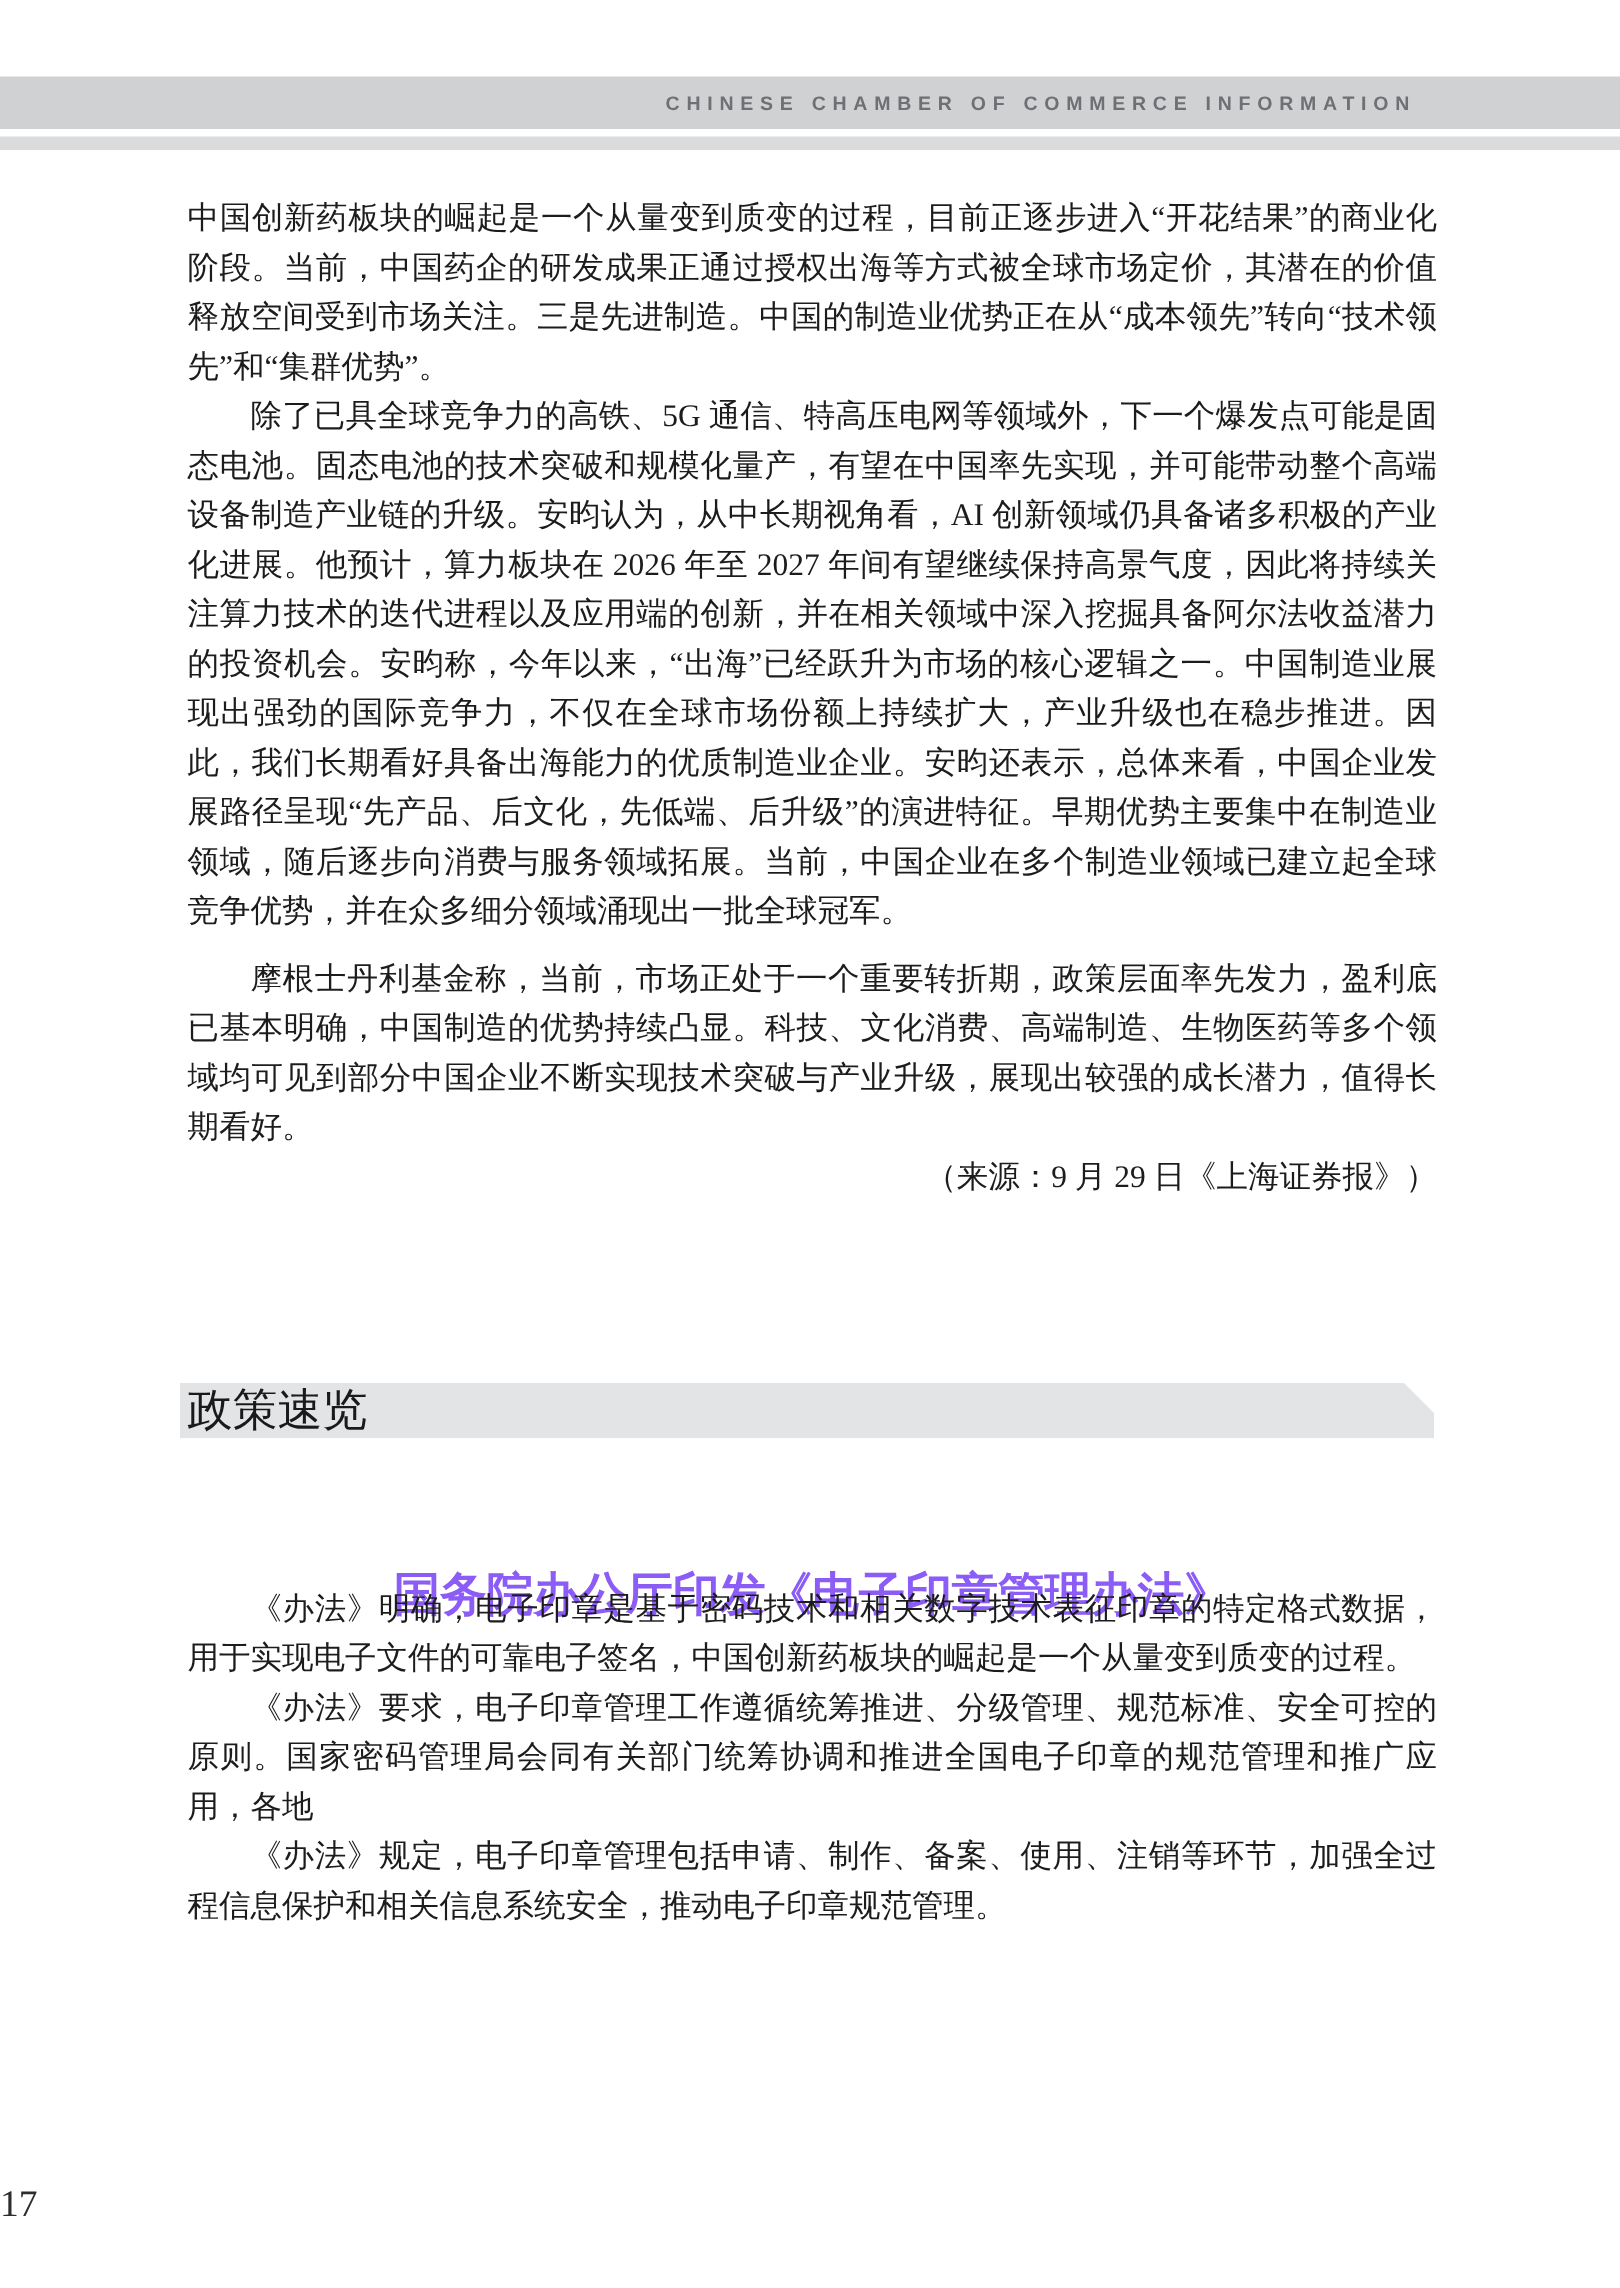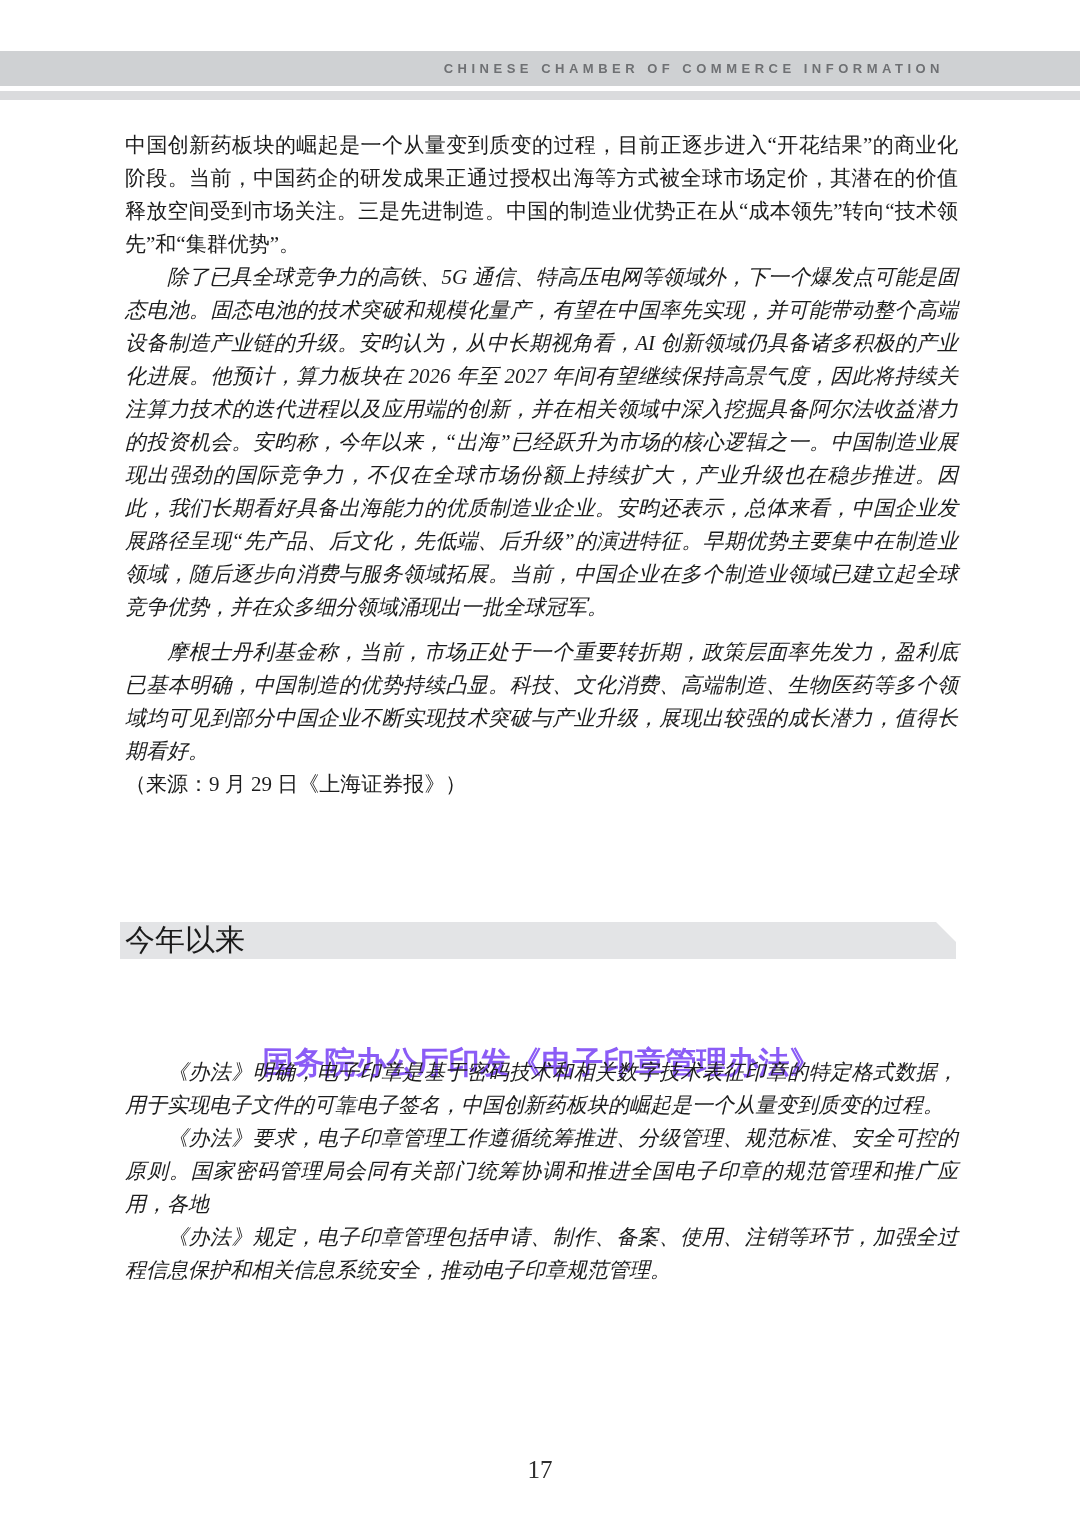--- a/index.html
+++ b/index.html
@@ -57,26 +57,26 @@
     line-height: 33px;
     text-align: justify;
     text-justify: inter-ideograph;
     color: #1c1c1c;
   }
   .article p {
     margin: 0;
   }
   .article p.indent {
     text-indent: 2em;
-    font-style: italic;
   }
   #article-market { top: 129px; }
   #article-market .para-3 { margin-top: 12px; }
   .source-line {
     margin: 0;
+    text-align: right;
   }
 
   
   .section-banner {
     position: absolute;
     left: 120px;
     top: 922px;
     width: 836px;
     height: 37px;
     background: #e3e4e6;
@@ -106,21 +106,21 @@
     margin: 0;
   }
   #article-policy { top: 1056px; }
 
   
   .page-number {
     position: absolute;
     left: 0;
     top: 1456px;
     width: 100%;
-    text-align: center;
+    text-align: left;
     font-family: "Liberation Serif", "DejaVu Serif", serif;
     font-size: 25px;
     color: #2d2d2d;
   }
 </style>
 </head>
 <body>
 
 <div class="page">
 
@@ -130,21 +130,21 @@
   <div class="band-thin"></div>
 
   <div class="article" id="article-market">
     <p class="para-1">中国创新药板块的崛起是一个从量变到质变的过程，目前正逐步进入“开花结果”的商业化阶段。当前，中国药企的研发成果正通过授权出海等方式被全球市场定价，其潜在的价值释放空间受到市场关注。三是先进制造。中国的制造业优势正在从“成本领先”转向“技术领先”和“集群优势”。</p>
     <p class="indent para-2">除了已具全球竞争力的高铁、5G 通信、特高压电网等领域外，下一个爆发点可能是固态电池。固态电池的技术突破和规模化量产，有望在中国率先实现，并可能带动整个高端设备制造产业链的升级。安昀认为，从中长期视角看，AI 创新领域仍具备诸多积极的产业化进展。他预计，算力板块在 2026 年至 2027 年间有望继续保持高景气度，因此将持续关注算力技术的迭代进程以及应用端的创新，并在相关领域中深入挖掘具备阿尔法收益潜力的投资机会。安昀称，今年以来，“出海”已经跃升为市场的核心逻辑之一。中国制造业展现出强劲的国际竞争力，不仅在全球市场份额上持续扩大，产业升级也在稳步推进。因此，我们长期看好具备出海能力的优质制造业企业。安昀还表示，总体来看，中国企业发展路径呈现“先产品、后文化，先低端、后升级”的演进特征。早期优势主要集中在制造业领域，随后逐步向消费与服务领域拓展。当前，中国企业在多个制造业领域已建立起全球竞争优势，并在众多细分领域涌现出一批全球冠军。</p>
     <p class="indent para-3">摩根士丹利基金称，当前，市场正处于一个重要转折期，政策层面率先发力，盈利底已基本明确，中国制造的优势持续凸显。科技、文化消费、高端制造、生物医药等多个领域均可见到部分中国企业不断实现技术突破与产业升级，展现出较强的成长潜力，值得长期看好。</p>
     <p class="source-line">（来源：9 月 29 日《上海证券报》）</p>
   </div>
 
   <div class="section-banner">
-    <span class="section-label">今年以来</span>
+    <span class="section-label">政策速览</span>
   </div>
 
   <h1 class="article-title">国务院办公厅印发《电子印章管理办法》</h1>
 
   <div class="article" id="article-policy">
     <p class="indent">《办法》明确，电子印章是基于密码技术和相关数字技术表征印章的特定格式数据，用于实现电子文件的可靠电子签名，中国创新药板块的崛起是一个从量变到质变的过程。</p>
     <p class="indent">《办法》要求，电子印章管理工作遵循统筹推进、分级管理、规范标准、安全可控的原则。国家密码管理局会同有关部门统筹协调和推进全国电子印章的规范管理和推广应用，各地</p>
     <p class="indent">《办法》规定，电子印章管理包括申请、制作、备案、使用、注销等环节，加强全过程信息保护和相关信息系统安全，推动电子印章规范管理。</p>
   </div>
 

